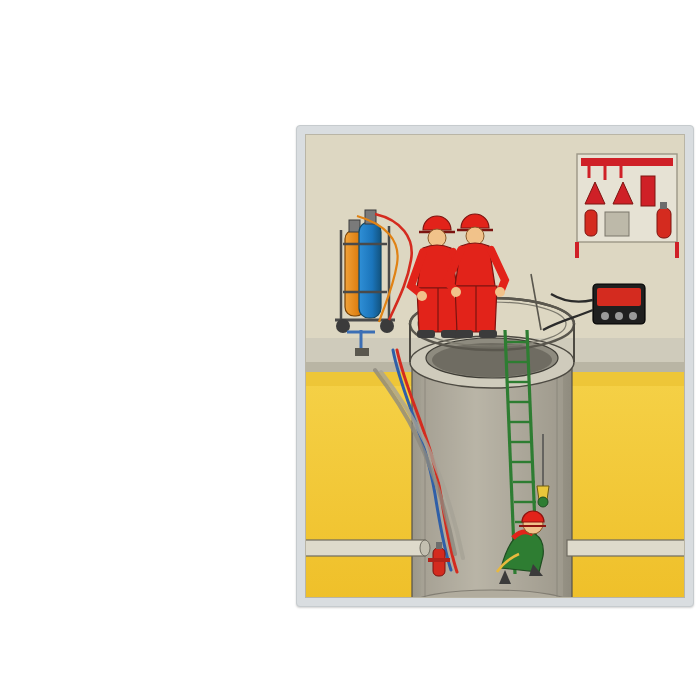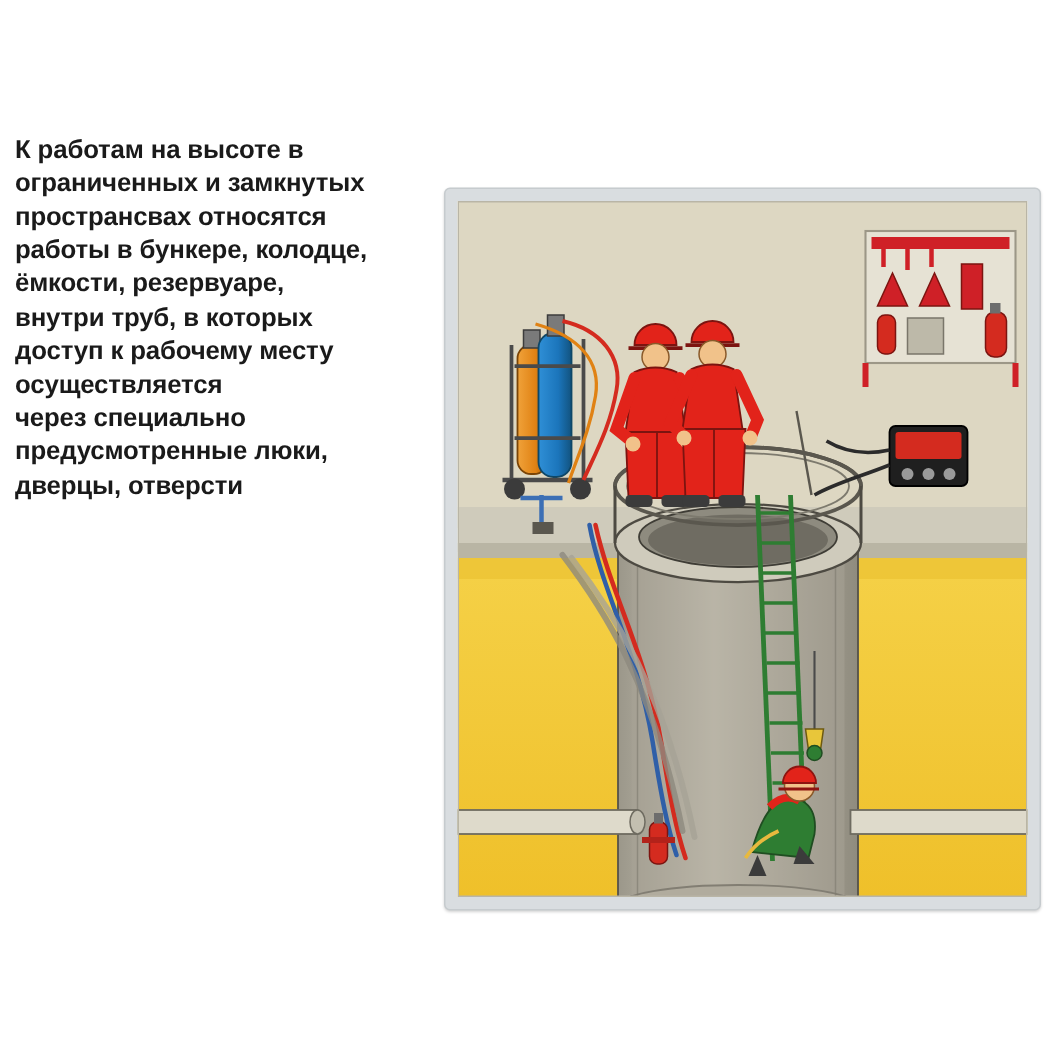--- a/index.html
+++ b/index.html
@@ -59,30 +59,20 @@
     display: block;
     width: 380px;
     height: 464px;
   }
 </style>
 </head>
 <body>
 
 <div class="slide">
 
-  <div class="text-block">К работам на высоте в ограниченных и замкнутых
-пространсвах относятся
-работы в бункере, колодце,
-ёмкости, резервуаре,
-внутри труб, в которых
-доступ к рабочему месту
-осуществляется
-через специально
-предусмотренные люки,
-дверцы, отверсти</div>
 
   <div class="illustration">
     <div class="pic">
       <svg class="scene" viewBox="0 0 380 464">
         <defs>
           <linearGradient id="groundGrad" x1="0" y1="0" x2="0" y2="1">
             <stop offset="0%" stop-color="#f5d147"></stop>
             <stop offset="100%" stop-color="#efc02a"></stop>
           </linearGradient>
           <linearGradient id="concGrad" x1="0" y1="0" x2="1" y2="0">

